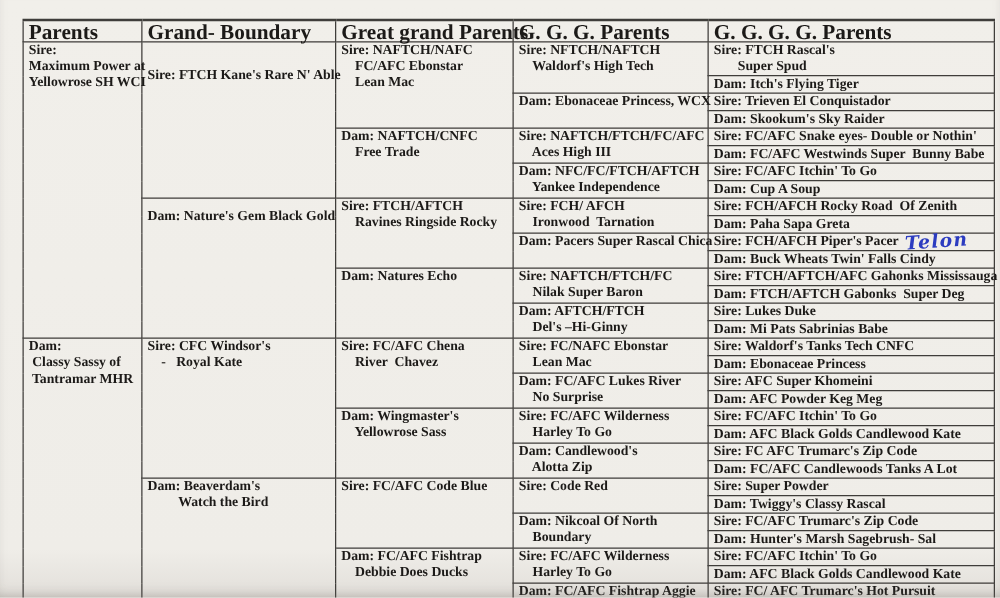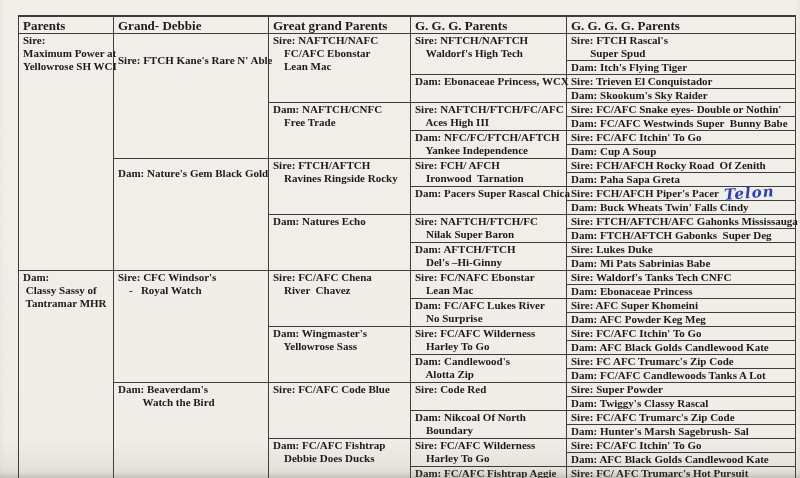--- a/index.html
+++ b/index.html
@@ -33,21 +33,21 @@
     line-height: 13px;
     font-weight: bold;
     color: #1c1a18;
     white-space: pre;
     overflow: visible;
     vertical-align: top;
     text-align: left;
   }
   table.pedigree th {
     height: 16px;
-    font-size: 13px;
+    font-size: 17px;
     border-bottom: 1px solid #3f3d3a;
     border-top: 2px solid #3f3d3a;
     vertical-align: middle;
   }
   table.pedigree tbody tr { height: 13px; }
   td.c1 { vertical-align: middle; padding-left: 6px; }
   td.c2 { vertical-align: top; }
   td.c2.pad-lg div { padding-top: 20px; }
   td.c2.pad-md div { padding-top: 8px; }
   td.c3 div, td.c4 div, td.c5 div { padding-top: 0px; }
@@ -80,21 +80,21 @@
     <colgroup>
       <col style="width:95px">
         <col style="width:155px">
         <col style="width:142px">
         <col style="width:156px">
         <col style="width:229px">
     </colgroup>
     <thead>
       <tr>
         <th>Parents</th>
-        <th>Grand- Debbie</th>
+        <th>Grand- Boundary</th>
         <th>Great grand Parents</th>
         <th>G. G. G. Parents</th>
         <th>G. G. G. G. Parents</th>
       </tr>
     </thead>
     <tbody>
       <tr>
         <td class="c1" rowspan="16"><div class="entry">Sire:
 Maximum Power at
 Yellowrose SH WCI</div></td>
@@ -168,21 +168,21 @@
         <td class="c5"><div class="entry">Sire: Lukes Duke</div></td>
       </tr>
       <tr>
         <td class="c5"><div class="entry">Dam: Mi Pats Sabrinias Babe</div></td>
       </tr>
       <tr>
         <td class="c1" rowspan="16"><div class="entry">Dam:
  Classy Sassy of
  Tantramar MHR</div></td>
         <td class="c2" rowspan="8"><div class="entry">Sire: CFC Windsor's
-    -   Royal Watch</div></td>
+    -   Royal Kate</div></td>
         <td class="c3" rowspan="4"><div class="entry">Sire: FC/AFC Chena
     River  Chavez</div></td>
         <td class="c4" rowspan="2"><div class="entry">Sire: FC/NAFC Ebonstar
     Lean Mac</div></td>
         <td class="c5"><div class="entry">Sire: Waldorf's Tanks Tech CNFC</div></td>
       </tr>
       <tr>
         <td class="c5"><div class="entry">Dam: Ebonaceae Princess</div></td>
       </tr>
       <tr>

